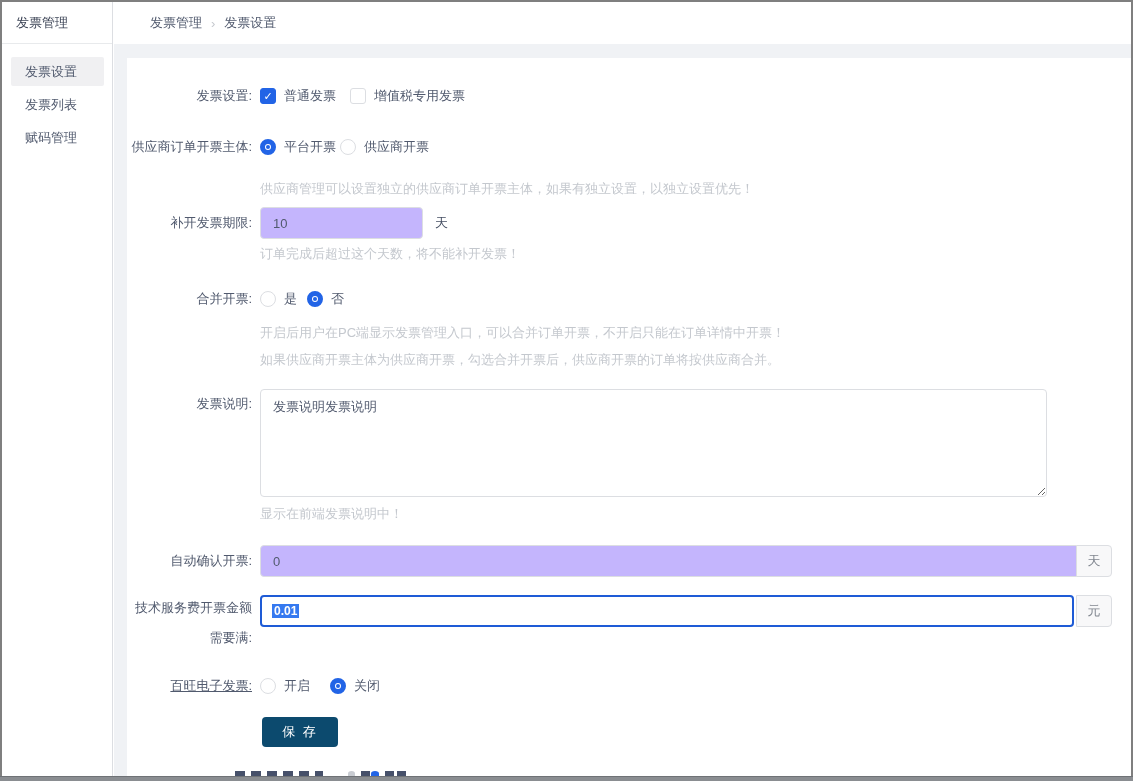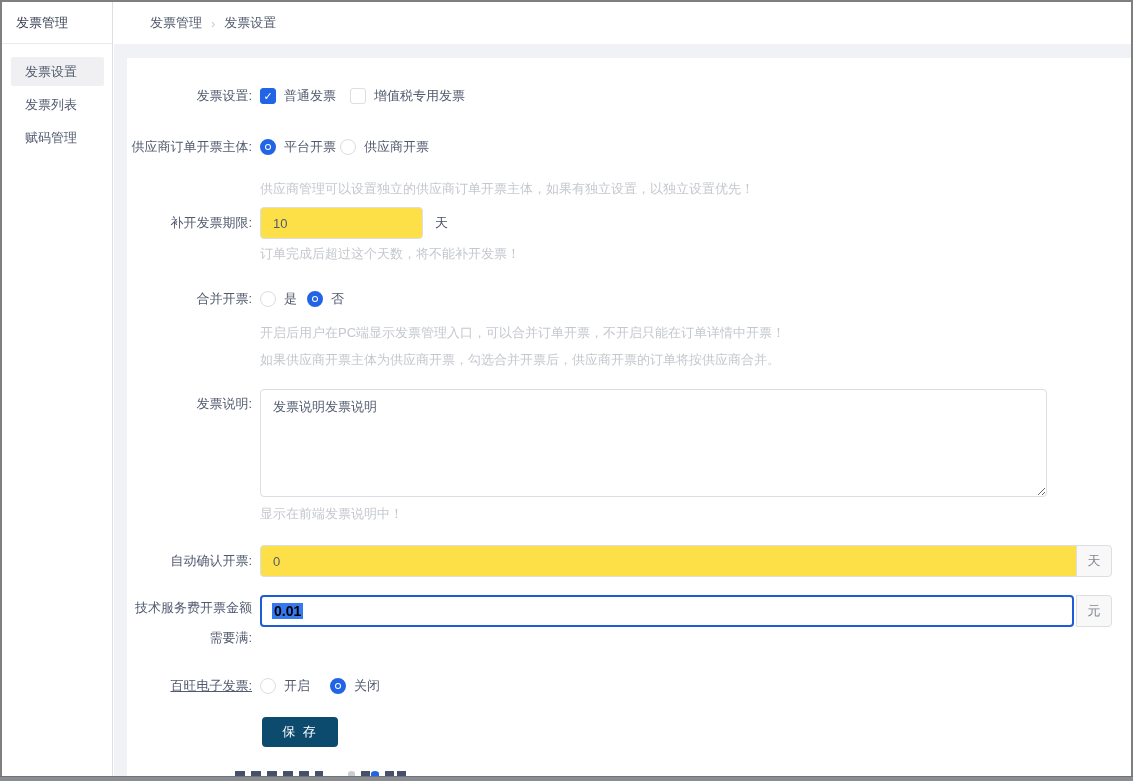--- a/index.html
+++ b/index.html
@@ -33,27 +33,27 @@
   .opt-label { margin-left:8px; font-size:13px; color:#515a6e; white-space:nowrap;text-align:right; }
   .checkbox { width:16px; height:16px; border:1px solid #dcdee2; border-radius:3px; background:#fff; display:inline-flex; align-items:center; justify-content:center; }
   .checkbox.checked { background:#2264e6; border-color:#2264e6; }
   .checkbox .check { display:none; color:#fff; font-size:11px; font-weight:bold; line-height:1; }
   .checkbox.checked .check { display:block; }
   .radio { width:16px; height:16px; border:1px solid #dcdee2; border-radius:50%; background:#fff; position:relative; }
   .radio.selected { border:5px solid #2264e6; }
   .radio.selected::after { content:""; position:absolute; left:1px; top:1px; width:4px; height:4px; border-radius:50%; background:#2264e6; }
 
   
-  .input { height:32px; border:1px solid #dcdee2; border-radius:4px; font-size:13px; color:#515a6e; padding:0 12px; outline:none; background:#fde047; font-family:inherit; }
+  .input { height:32px; border:1px solid #dcdee2; border-radius:4px; font-size:13px; color:#515a6e; padding:0 12px; outline:none; background:#c4b5fd; font-family:inherit; }
   .suffix-text { margin-left:12px; font-size:13px; color:#464f63; font-weight:500; }
   .igroup { display:flex; align-items:stretch; width:852px; }
   .igroup .input { flex:1; border-radius:4px 0 0 4px; }
   .addon { width:36px; border:1px solid #dcdee2; margin-left:-1px; border-radius:0 4px 4px 0; background:#f8f8f9; color:#80868f; font-size:13px; display:flex; align-items:center; justify-content:center; }
   .fake-input { flex:1; height:32px; border:2px solid #1e5bd6; border-radius:4px; background:#fff; display:flex; align-items:center; padding:0 10px; margin-right:3px; }
-  .sel-text { background:#3579f0; color:#000000; font-size:14px; font-weight:bold; padding:0 2px; }
+  .sel-text { background:#3579f0; color:#ffffff; font-size:12px; font-weight:bold; padding:0 2px; }
   textarea.note { width:787px; height:108px; border:1px solid #dcdee2; border-radius:4px; padding:7px 12px; font-size:13px; color:#515a6e; resize:both; outline:none; font-family:inherit; line-height:1.6; }
 
   .save-btn { position:absolute; left:135px; top:659px; width:76px; height:30px; background:#0c4a6e; border:none; border-radius:4px; color:#fff; font-size:13px; letter-spacing:2px; cursor:pointer; font-family:inherit; }
 
   
   .partial { position:absolute; left:0; right:0; top:712px; height:6px; overflow:hidden; }
   .frag { position:absolute; top:1px; height:5px; background:#46506a; }
   .frag.circle { background:#c9ccd2; border-radius:50% 50% 0 0; }
   .frag.blue { background:#2264e6; border-radius:50% 50% 0 0; }
   .bottom-bar { position:absolute; left:0; right:0; bottom:0; height:5px; background:#8a8d91; z-index:60; border-top:1px solid #6f7276; }

